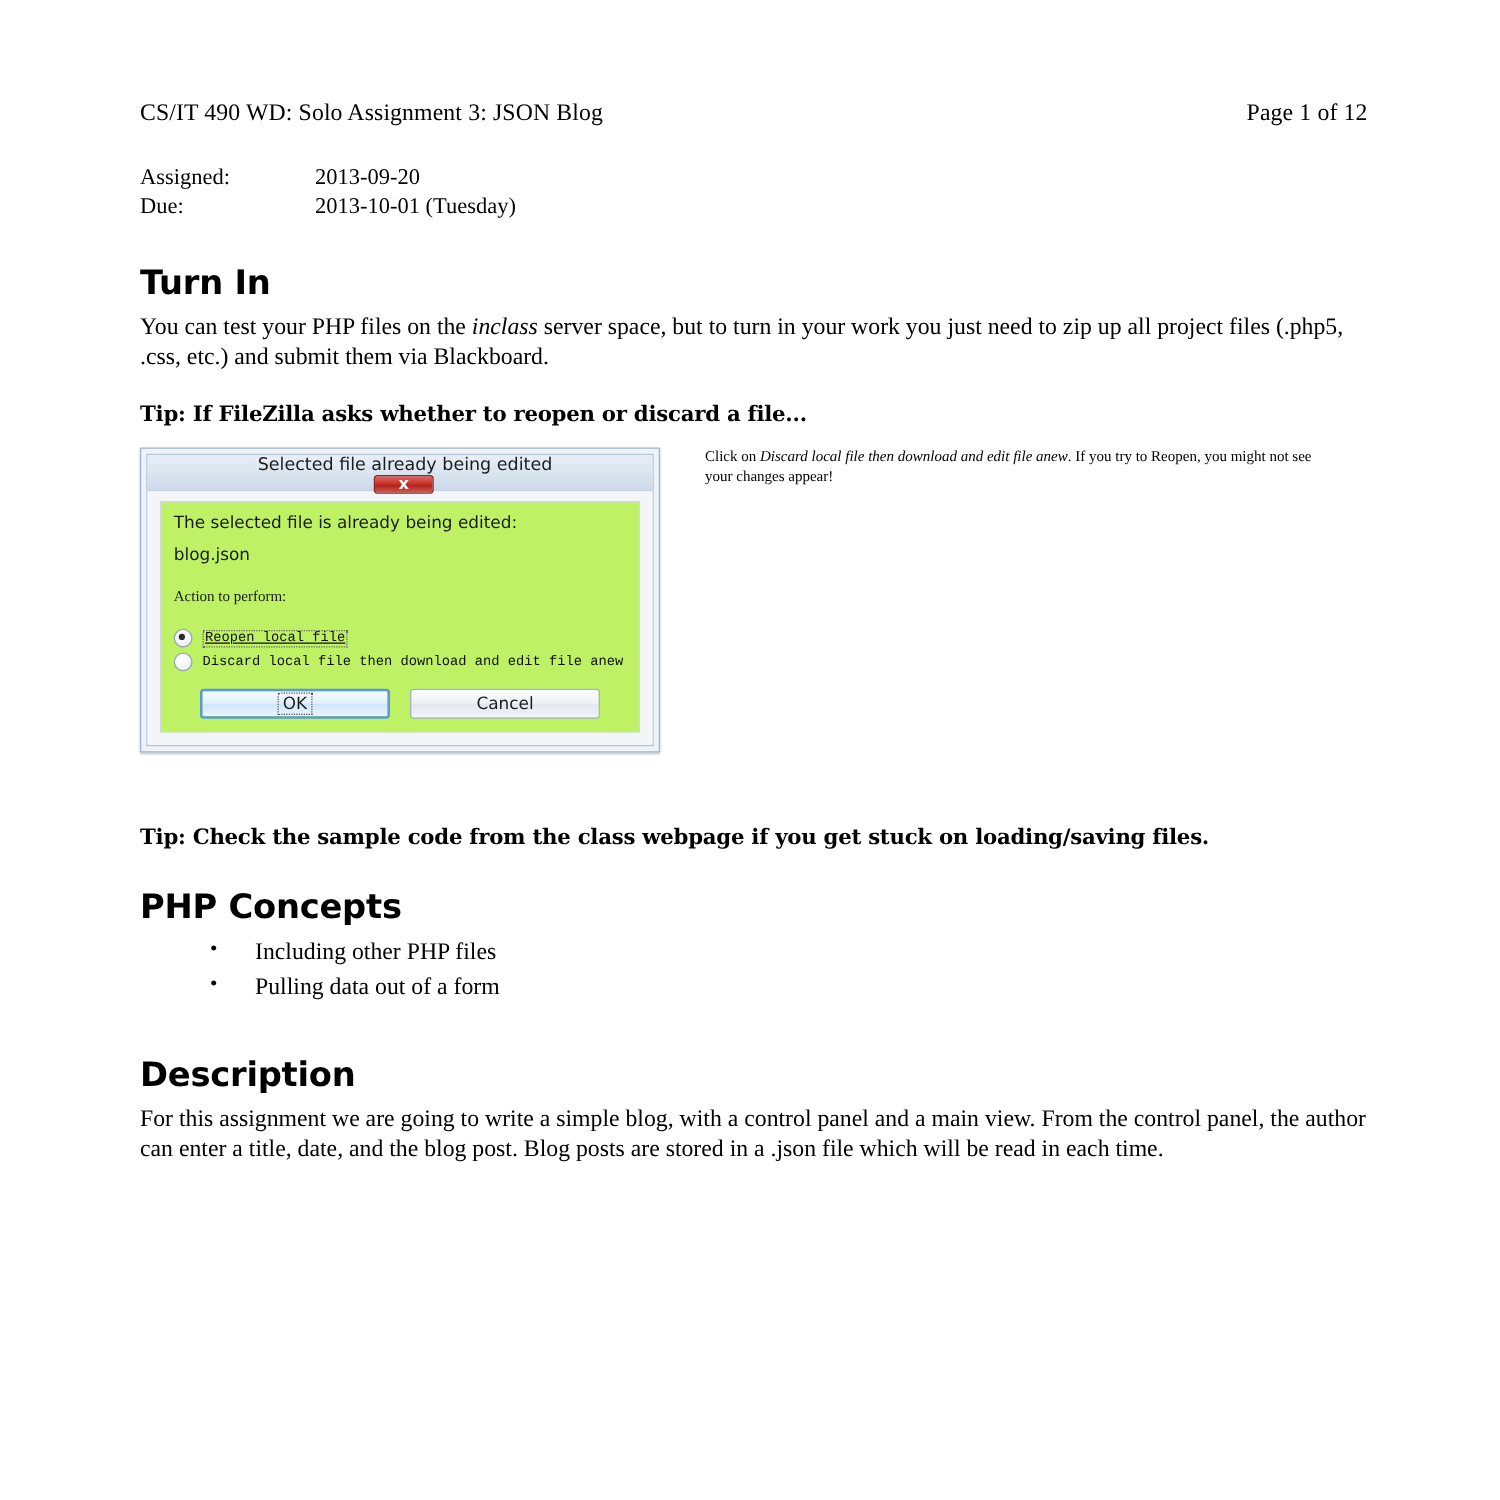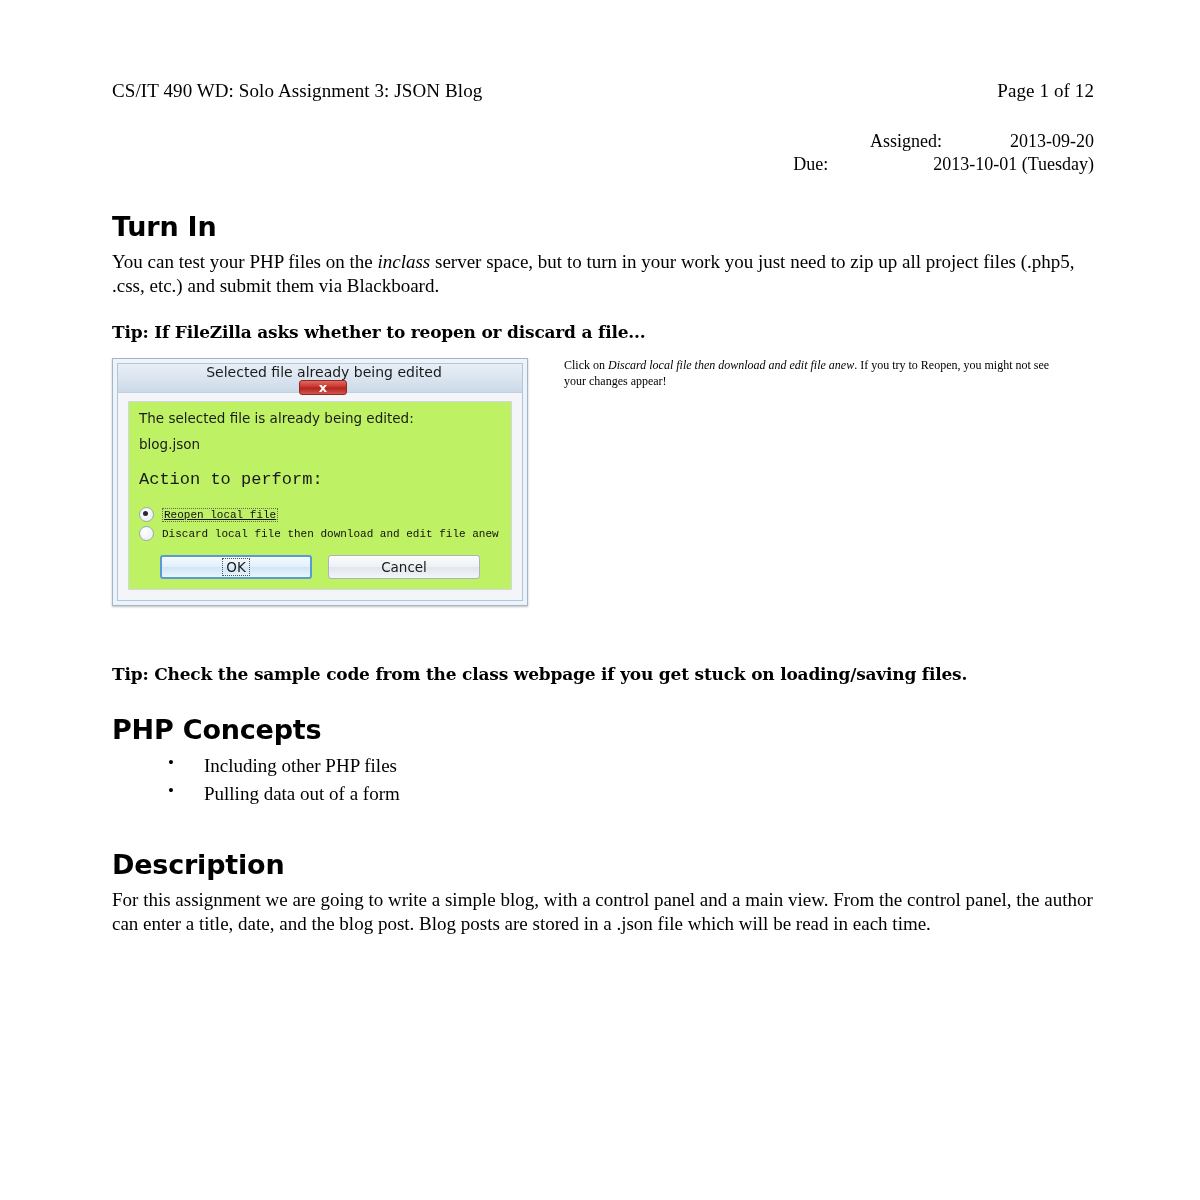--- a/index.html
+++ b/index.html
@@ -39,21 +39,21 @@
   }
   .doc-header .title-left { white-space: nowrap; }
   .doc-header .page-right { white-space: nowrap; }
 
   
   .meta {
     margin-top: 28px;
     font-size: 18px;
     line-height: 1.30;
   }
-  .meta-row { display: flex; justify-content: flex-end; }
+  .meta-row { display: flex; }
   .meta-label { width: 140px; }
   .meta-value { }
 
   
   h1.sec {
     font-family: "DejaVu Sans", sans-serif;
     font-size: 27px;
     font-weight: bold;
     margin: 34px 0 8px 0;
     letter-spacing: -0.2px;
@@ -141,22 +141,22 @@
     color: #1a1a1a;
     margin-bottom: 4px;
   }
   .dlg-file {
     font-family: "DejaVu Sans", sans-serif;
     font-size: 13.5px;
     color: #1a1a1a;
     margin: 10px 0 18px 0;
   }
   .dlg-action-label {
-    font-family: Liberation Mono, monospace;
-    font-size: 17px;
+    font-family: Liberation Serif, serif;
+    font-size: 12px;
     color: #1a1a1a;
     margin-bottom: 18px;
   }
   .radio-row {
     display: flex;
     align-items: center;
     margin: 4px 0;
     font-family: Liberation Mono, monospace;
     font-size: 11px;
     color: #111;

